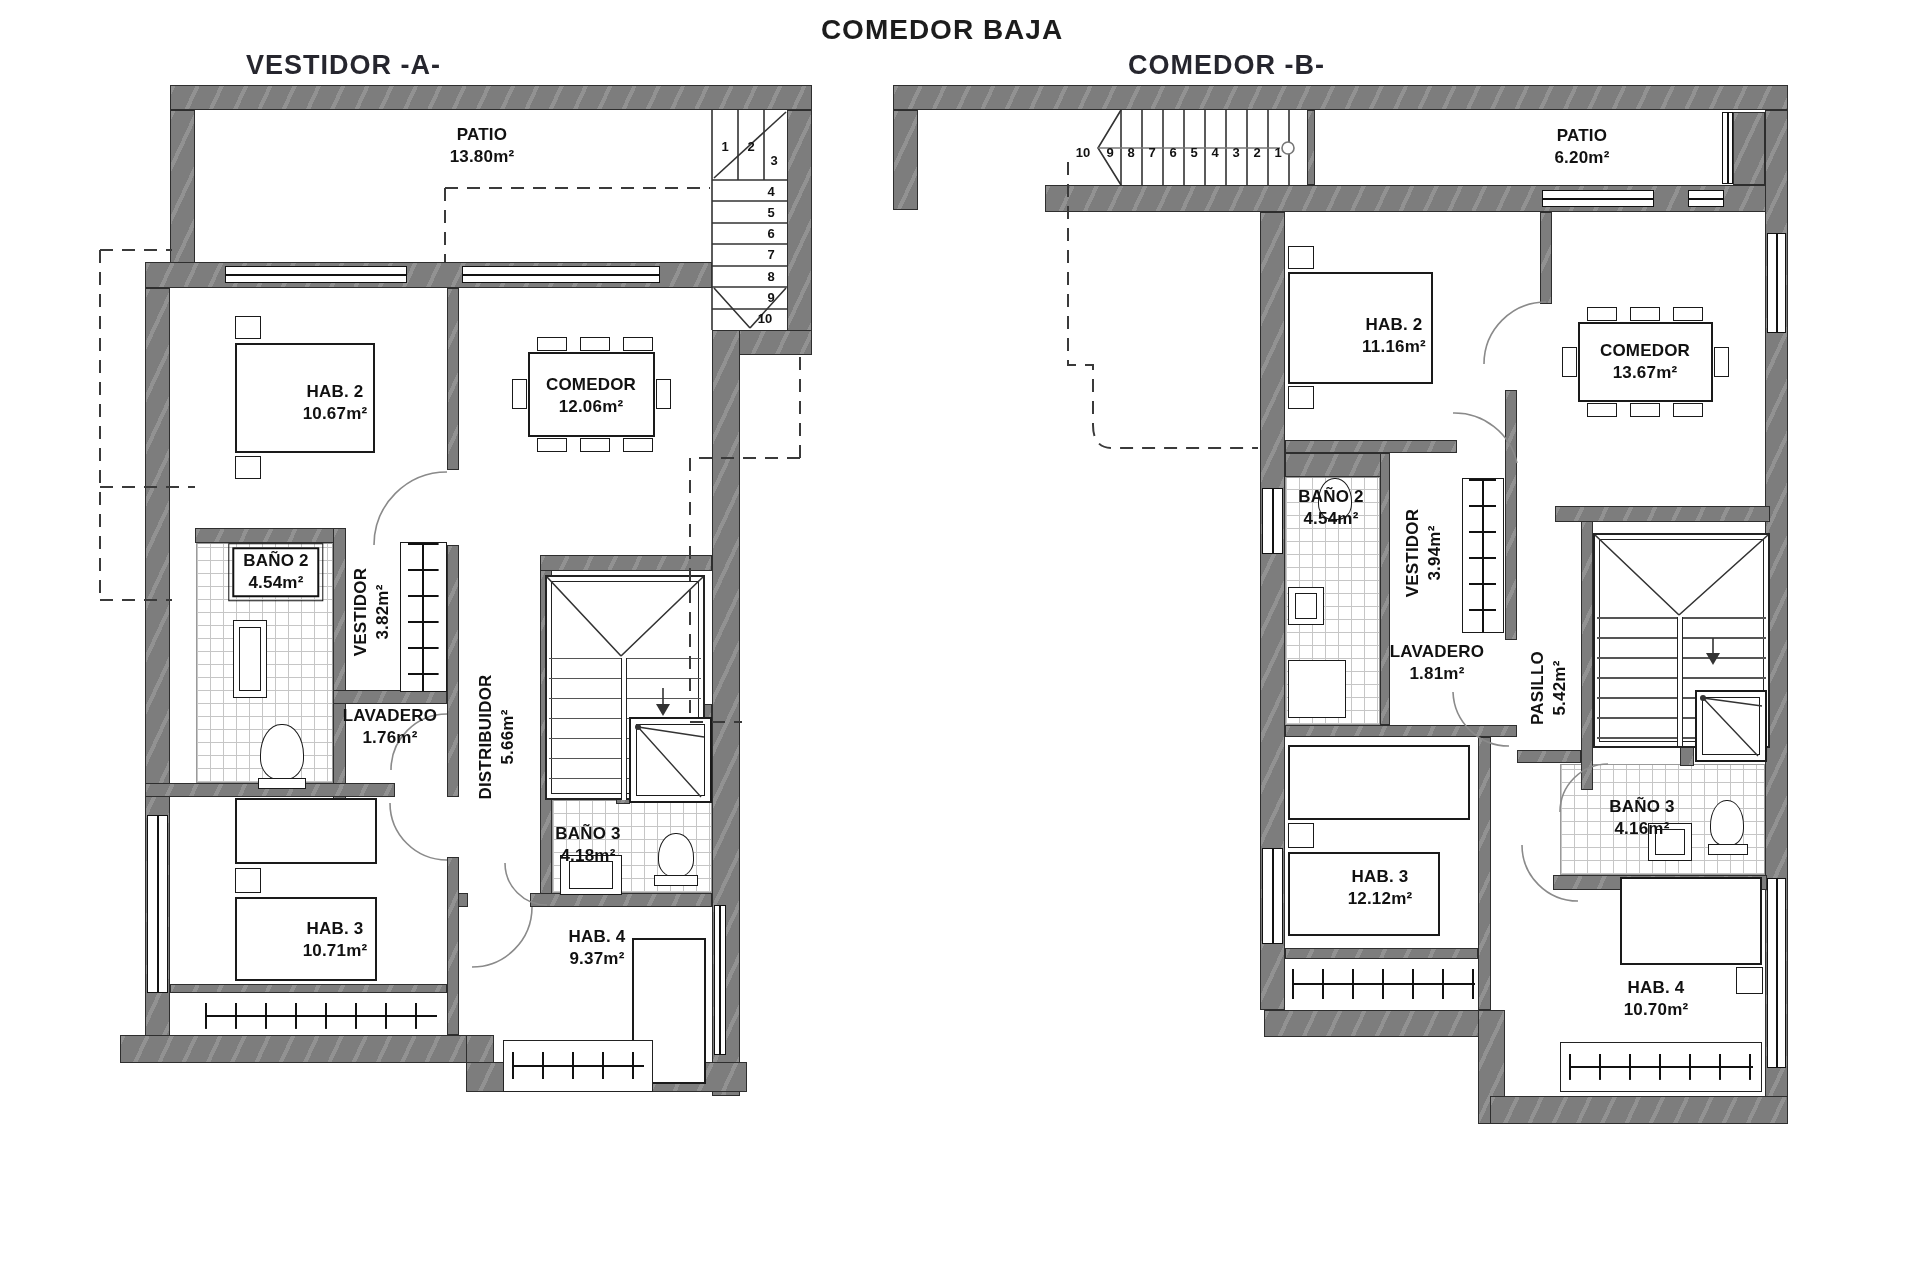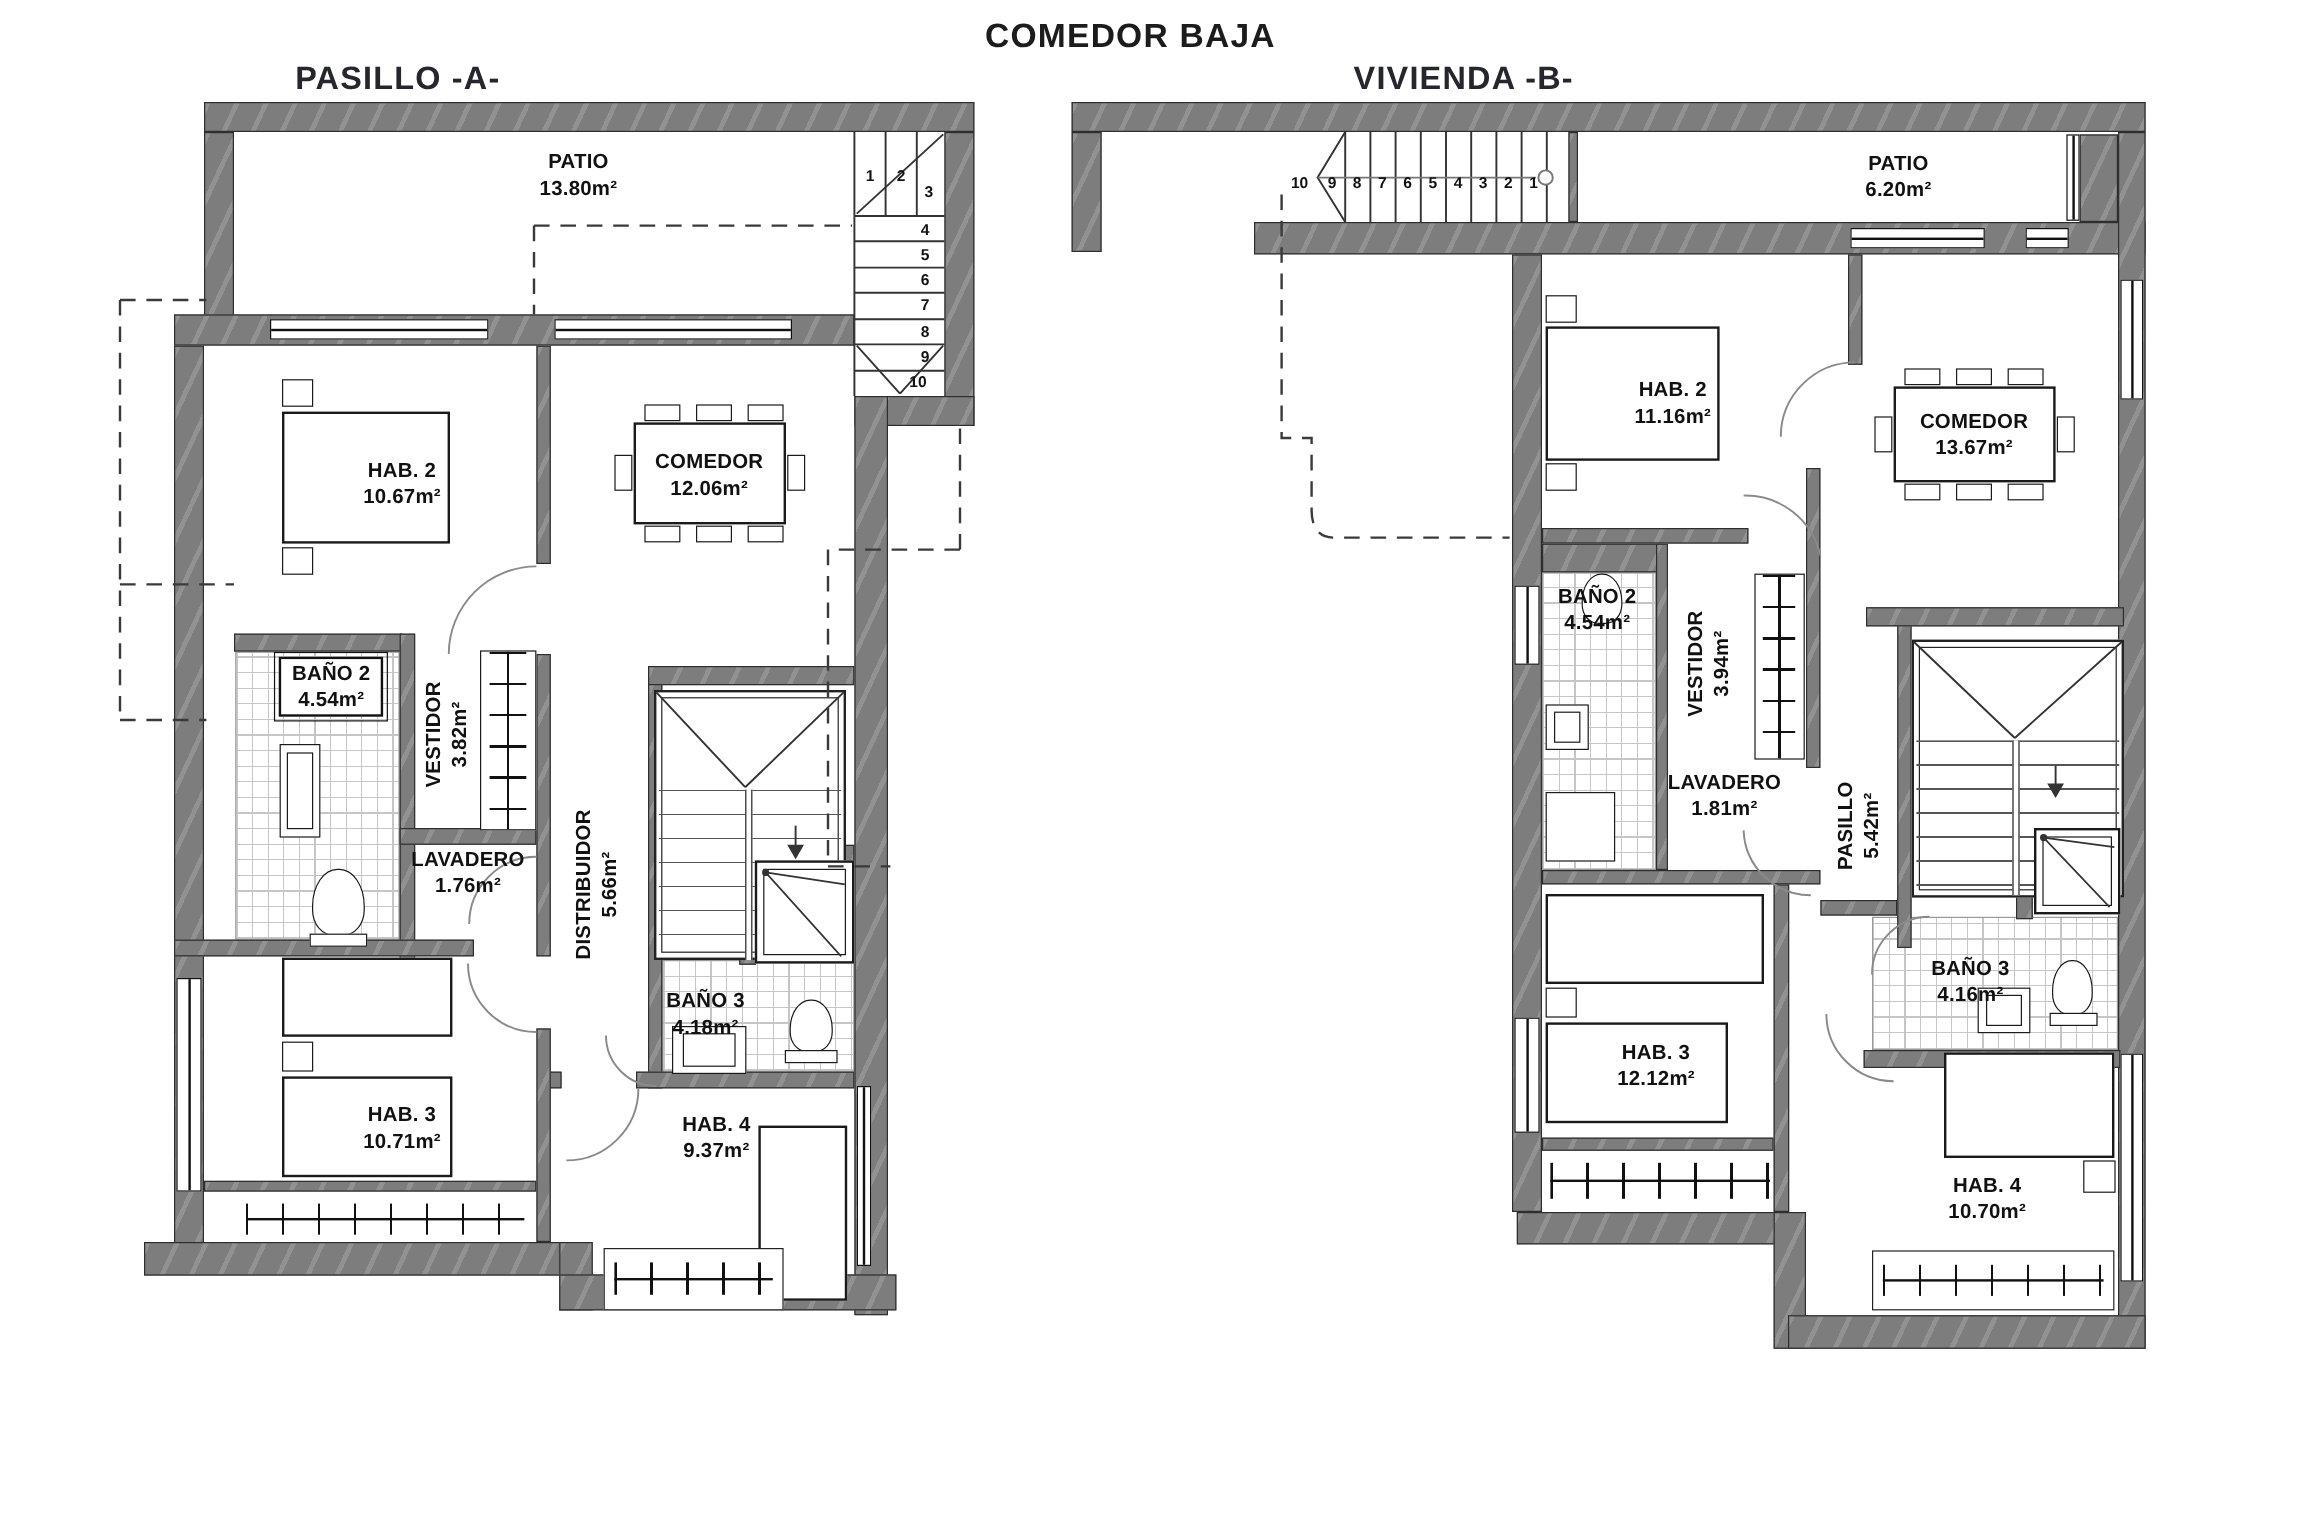--- a/index.html
+++ b/index.html
@@ -49,21 +49,21 @@
   svg.lines{position:absolute;left:0;top:0;z-index:5;pointer-events:none;}
 </style>
 </head>
 <body>
 
 <div class="canvas">
 
   <div class="main-title" style="left:942px;top:14px;">COMEDOR BAJA</div>
 
   <div class="grp">
-    <div class="sec-title" style="left:246px;top:50px;">PASILLO -A-</div>
+    <div class="sec-title" style="left:246px;top:50px;">VESTIDOR -A-</div>
 
     <div class="tiles" style="left:196px;top:543px;width:137px;height:240px;"></div>
     <div class="tiles" style="left:552px;top:800px;width:160px;height:93px;"></div>
 
     <div class="wall" style="left:170px;top:85px;width:642px;height:25px;"></div>
     <div class="wall" style="left:170px;top:110px;width:25px;height:155px;"></div>
     <div class="wall" style="left:787px;top:110px;width:25px;height:245px;"></div>
     <div class="wall" style="left:145px;top:262px;width:567px;height:26px;"></div>
     <div class="wall" style="left:712px;top:330px;width:100px;height:25px;"></div>
     <div class="wall" style="left:145px;top:288px;width:25px;height:752px;"></div>
@@ -187,21 +187,21 @@
       <span>HAB. 3</span>
       <span>10.71m²</span>
     </div>
     <div class="lbl" style="left:597px;top:948px;">
       <span>HAB. 4</span>
       <span>9.37m²</span>
     </div>
   </div>
 
   <div class="grp">
-    <div class="sec-title" style="left:1128px;top:50px;">VIVIENDA -B-</div>
+    <div class="sec-title" style="left:1128px;top:50px;">COMEDOR -B-</div>
 
     <div class="tiles" style="left:1285px;top:477px;width:95px;height:248px;"></div>
     <div class="tiles" style="left:1560px;top:764px;width:205px;height:111px;"></div>
 
     <div class="wall" style="left:893px;top:85px;width:895px;height:25px;"></div>
     <div class="wall" style="left:893px;top:110px;width:25px;height:100px;"></div>
     <div class="wall" style="left:1045px;top:185px;width:743px;height:27px;"></div>
     <div class="wall" style="left:1765px;top:110px;width:23px;height:1014px;"></div>
     <div class="wall" style="left:1733px;top:112px;width:32px;height:73px;"></div>
     <div class="wall" style="left:1307px;top:110px;width:8px;height:75px;"></div>

